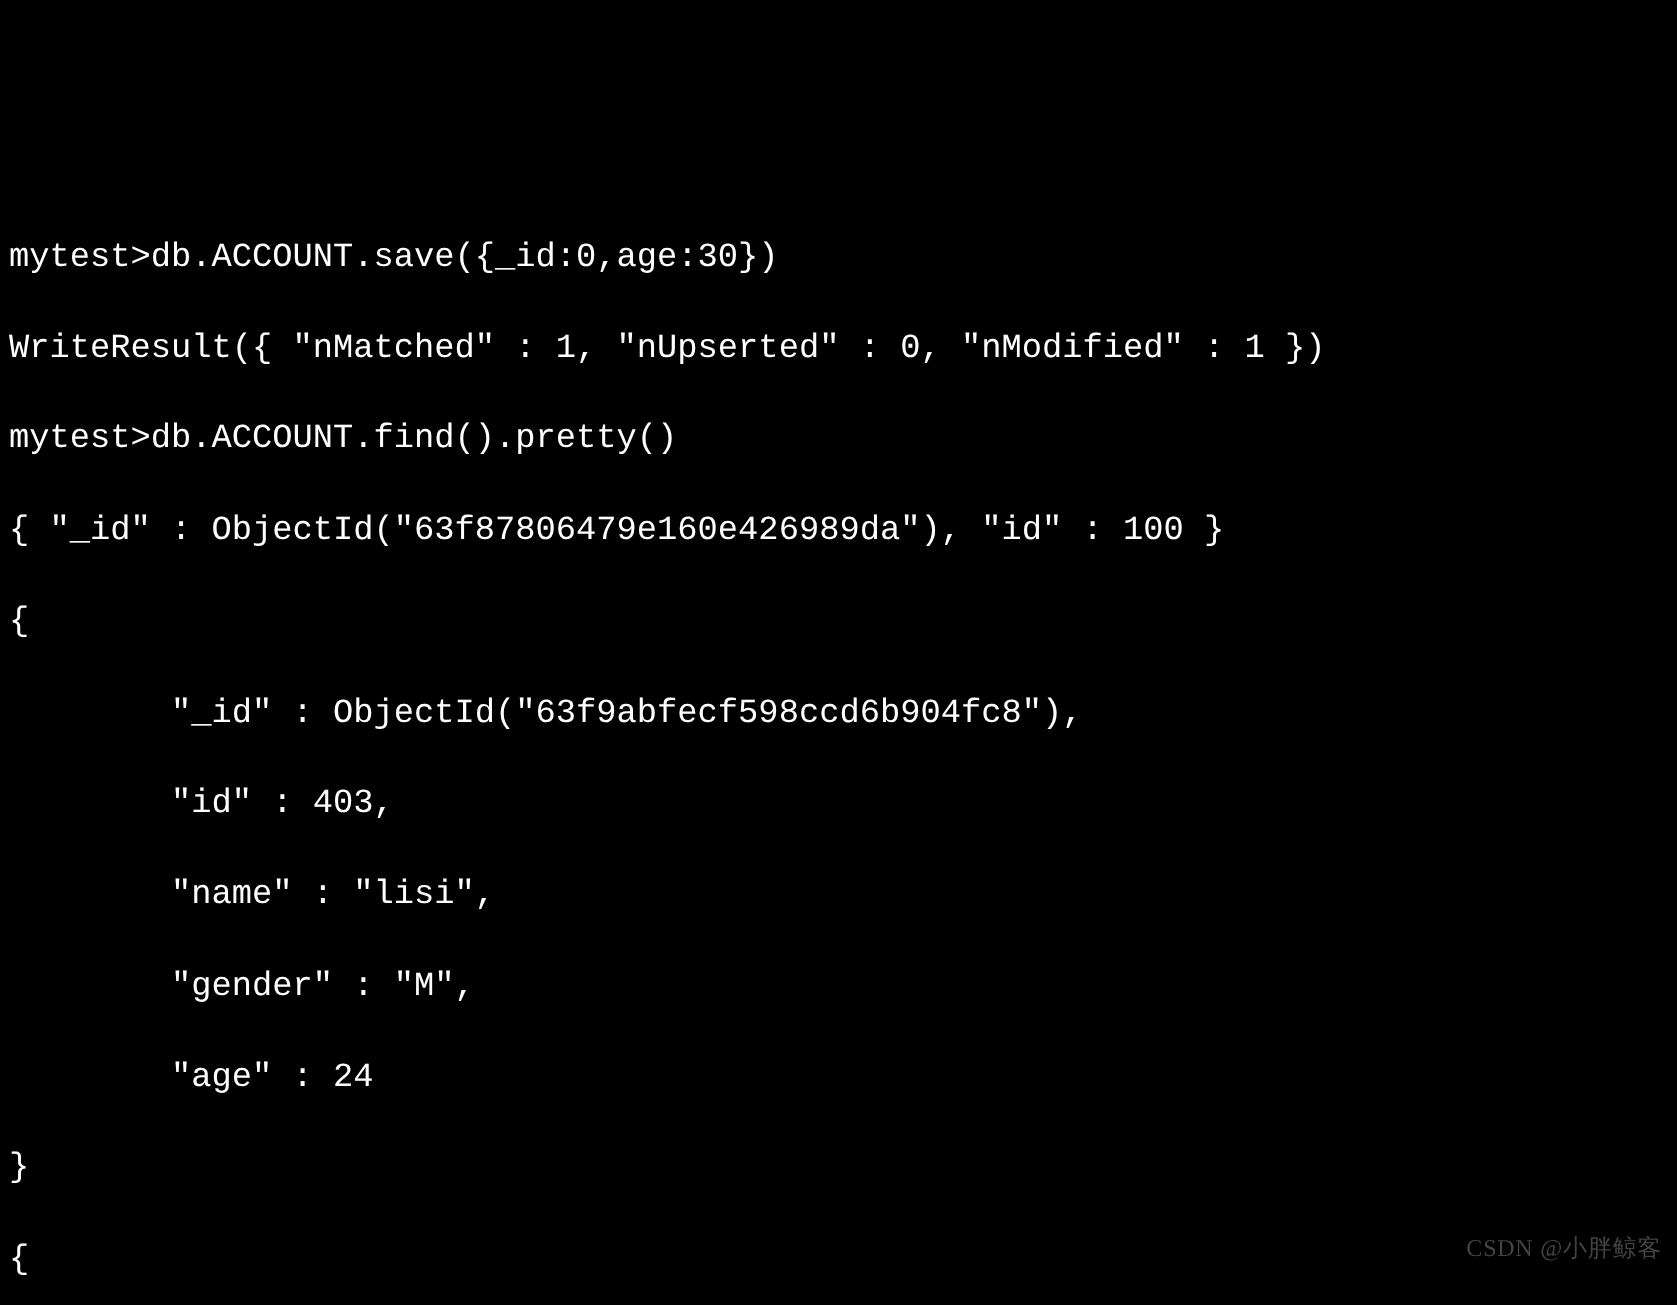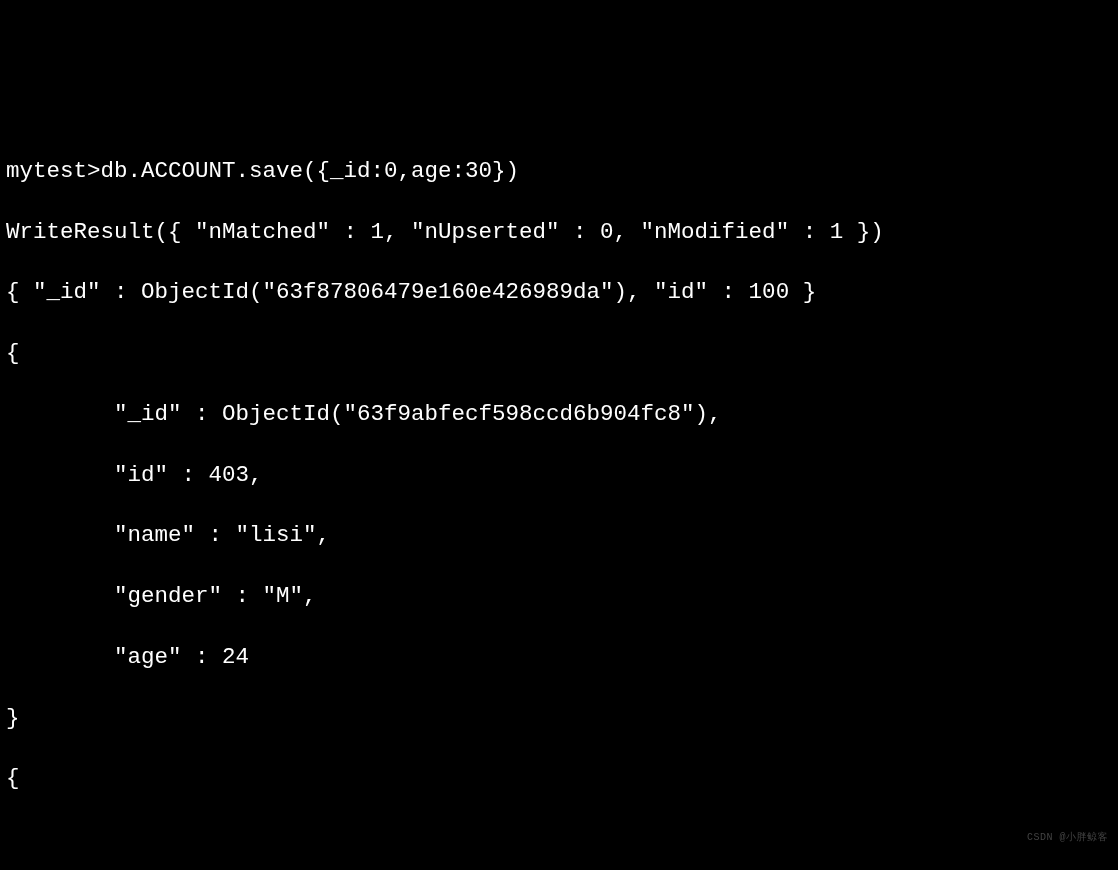--- a/index.html
+++ b/index.html
@@ -21,34 +21,35 @@
       position: relative;
     }
     .prompt-line {
       display: block;
     }
     .watermark {
       position: absolute;
       right: 10px;
       bottom: 26px;
       color: #5a5a5a;
-      font-size: 10px;
-      font-family: Liberation Mono, monospace;
+      font-size: 16px;
+      font-family: Liberation Serif, serif;
       opacity: 0.75;
       letter-spacing: 0.5px;
     }
   </style>
 </head>
 <body>
 
 
 
 <div>
 <span class="prompt-line">mytest&gt;db.ACCOUNT.save({_id:0,age:30})</span>
 <span class="prompt-line">WriteResult({ "nMatched" : 1, "nUpserted" : 0, "nModified" : 1 })</span>
+<span class="prompt-line">mytest&gt;db.ACCOUNT.find().pretty()</span>
 <span class="prompt-line">{ "_id" : ObjectId("63f87806479e160e426989da"), "id" : 100 }</span>
 <span class="prompt-line">{</span>
 <span class="prompt-line">        "_id" : ObjectId("63f9abfecf598ccd6b904fc8"),</span>
 <span class="prompt-line">        "id" : 403,</span>
 <span class="prompt-line">        "name" : "lisi",</span>
 <span class="prompt-line">        "gender" : "M",</span>
 <span class="prompt-line">        "age" : 24</span>
 <span class="prompt-line">}</span>
 <span class="prompt-line">{</span>
 

